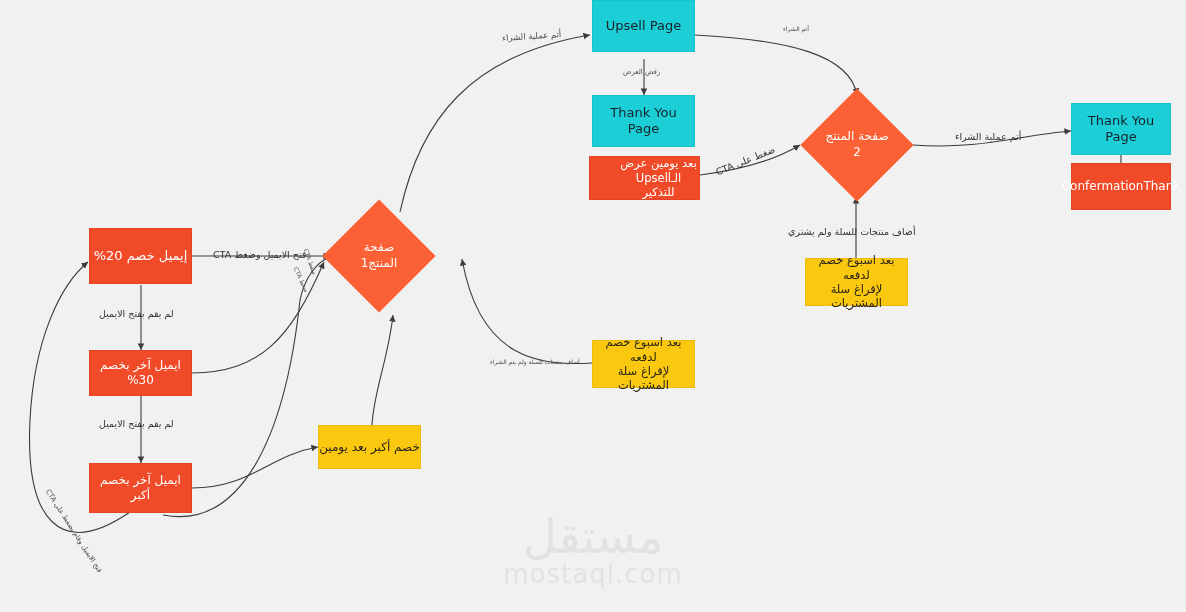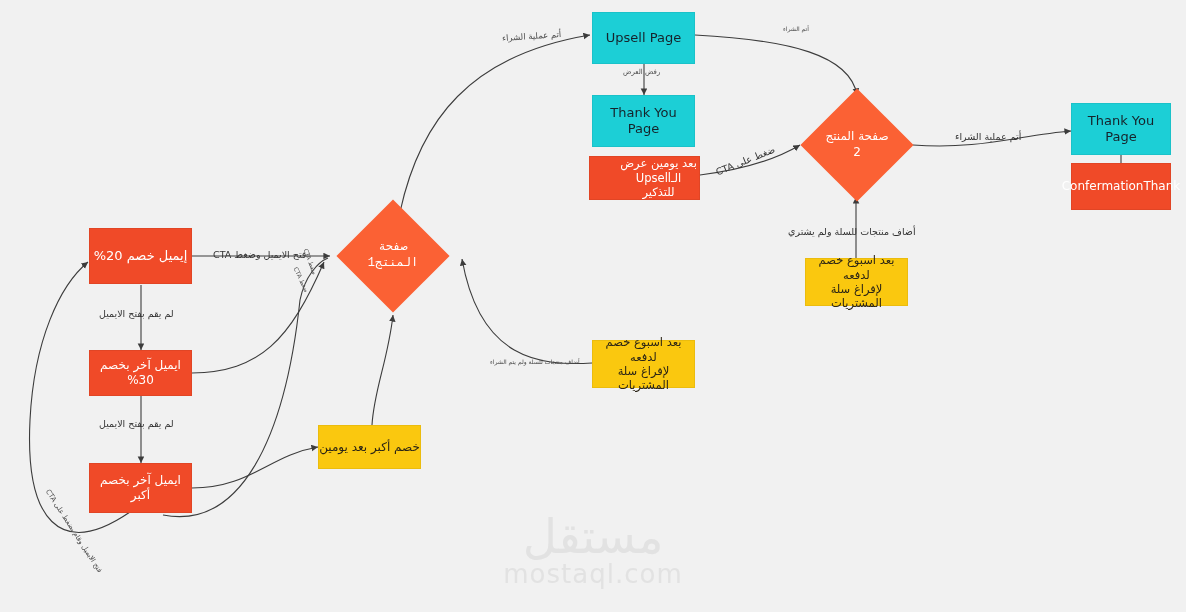--- a/index.html
+++ b/index.html
@@ -163,21 +163,21 @@
       <path d="M 192 373 C 260 372 290 340 324 262" marker-end="url(#arr)"></path>
 
       <path d="M 192 488 C 250 488 270 455 318 447" marker-end="url(#arr)"></path>
 
       <path d="M 130 512 C 60 560 25 520 30 420 C 34 340 60 285 88 262" marker-end="url(#arr)"></path>
 
       <path d="M 163 515 C 240 530 285 440 300 300 C 305 276 318 262 328 258"></path>
     </g>
   </svg>
 
-  <div class="node node-rect node-teal" style="left:592px; top:12px; width:103px; height:52px;">
+  <div class="node node-rect node-teal" style="left:592px; top:0; width:103px; height:52px;">
     <span>Upsell Page</span>
   </div>
 
   <div class="node node-rect node-teal" style="left:592px; top:95px; width:103px; height:52px; flex-direction:column;">
     <span>Thank You</span>
     <span>Page</span>
   </div>
 
   <div class="node node-rect node-red rtl" style="left:589px; top:156px; width:111px; height:44px; flex-direction:column; font-size:11.5px;padding-left:28px;">
     <span>بعد يومين عرض</span>
@@ -185,21 +185,21 @@
   </div>
 
   <div class="node-diamond" style="left:817px; top:105px; width:80px; height:80px;">
     <div class="diamond-shape"></div>
     <div class="diamond-label rtl">
       <div>صفحة المنتج</div>
       <div>2</div>
     </div>
   </div>
 
-  <div class="node-diamond" style="left:353px; top:216px; width:80px; height:80px;font-family:Liberation Mono, monospace;">
+  <div class="node-diamond" style="left:339px; top:216px; width:80px; height:80px;">
     <div class="diamond-shape"></div>
     <div class="diamond-label rtl">
       <div>صفحة</div>
       <div>المنتج1</div>
     </div>
   </div>
 
   <div class="node node-rect node-teal" style="left:1071px; top:103px; width:100px; height:52px; flex-direction:column;">
     <span>Thank You</span>
     <span>Page</span>

